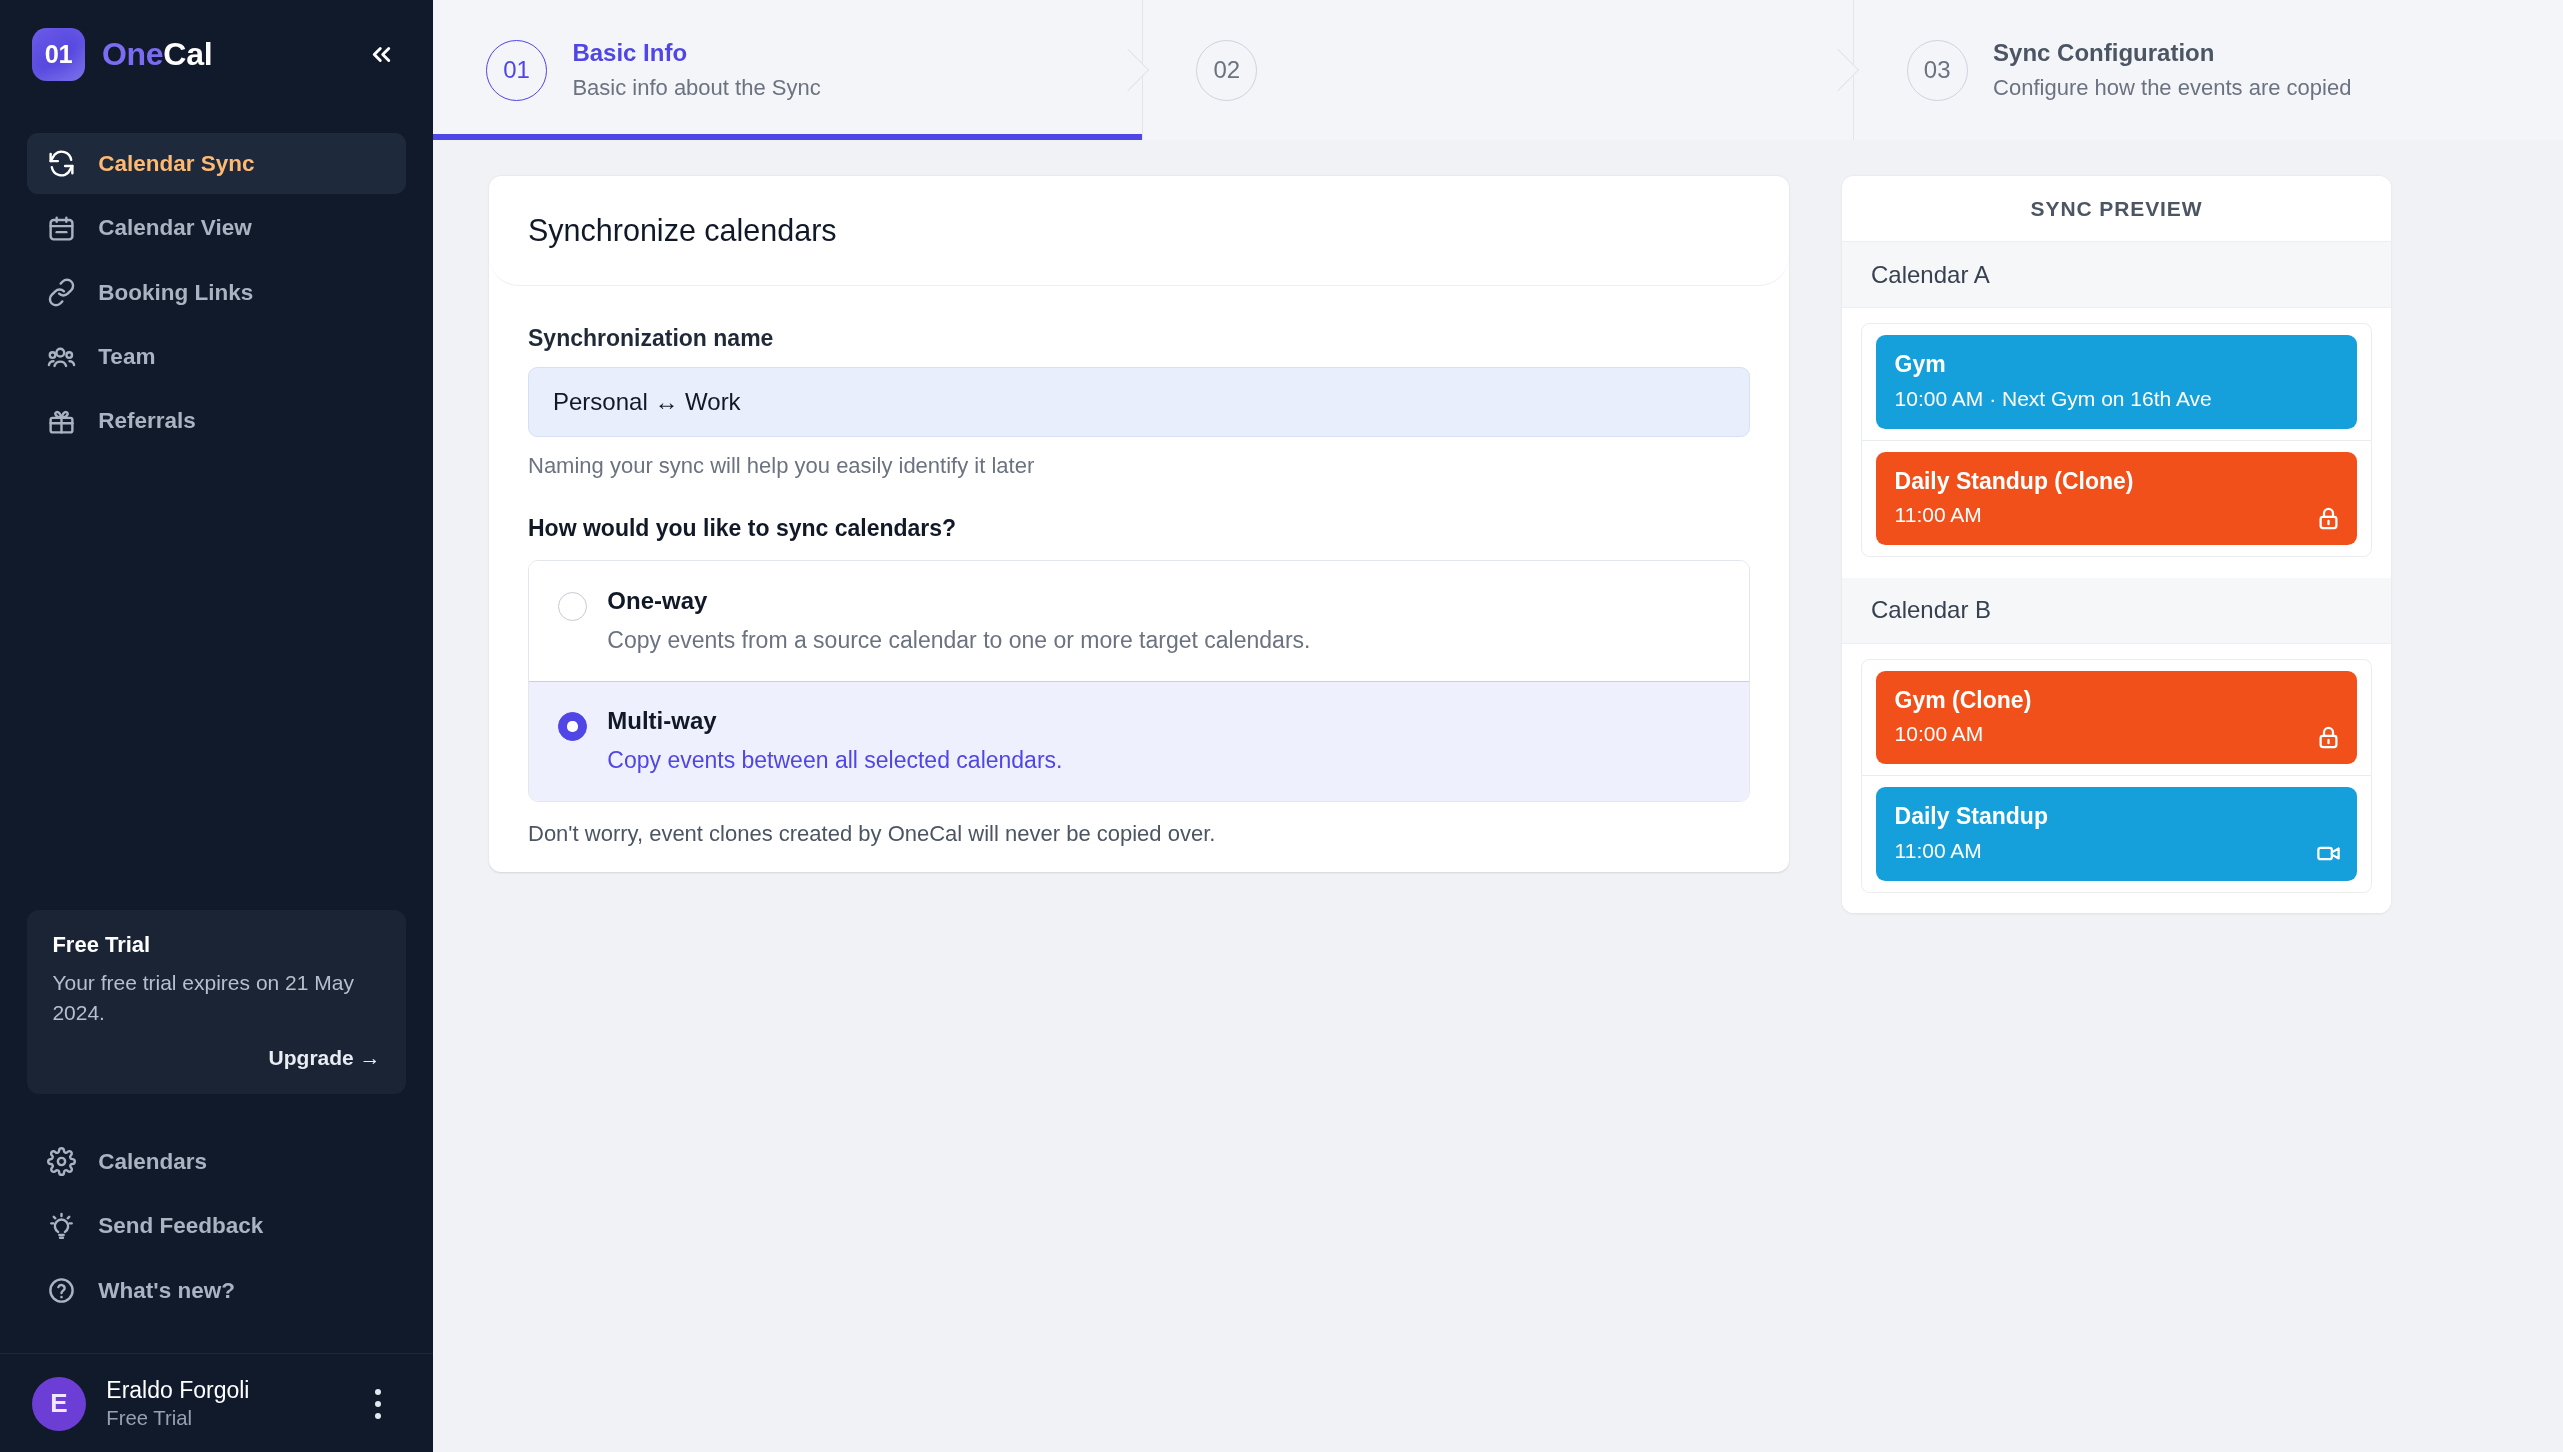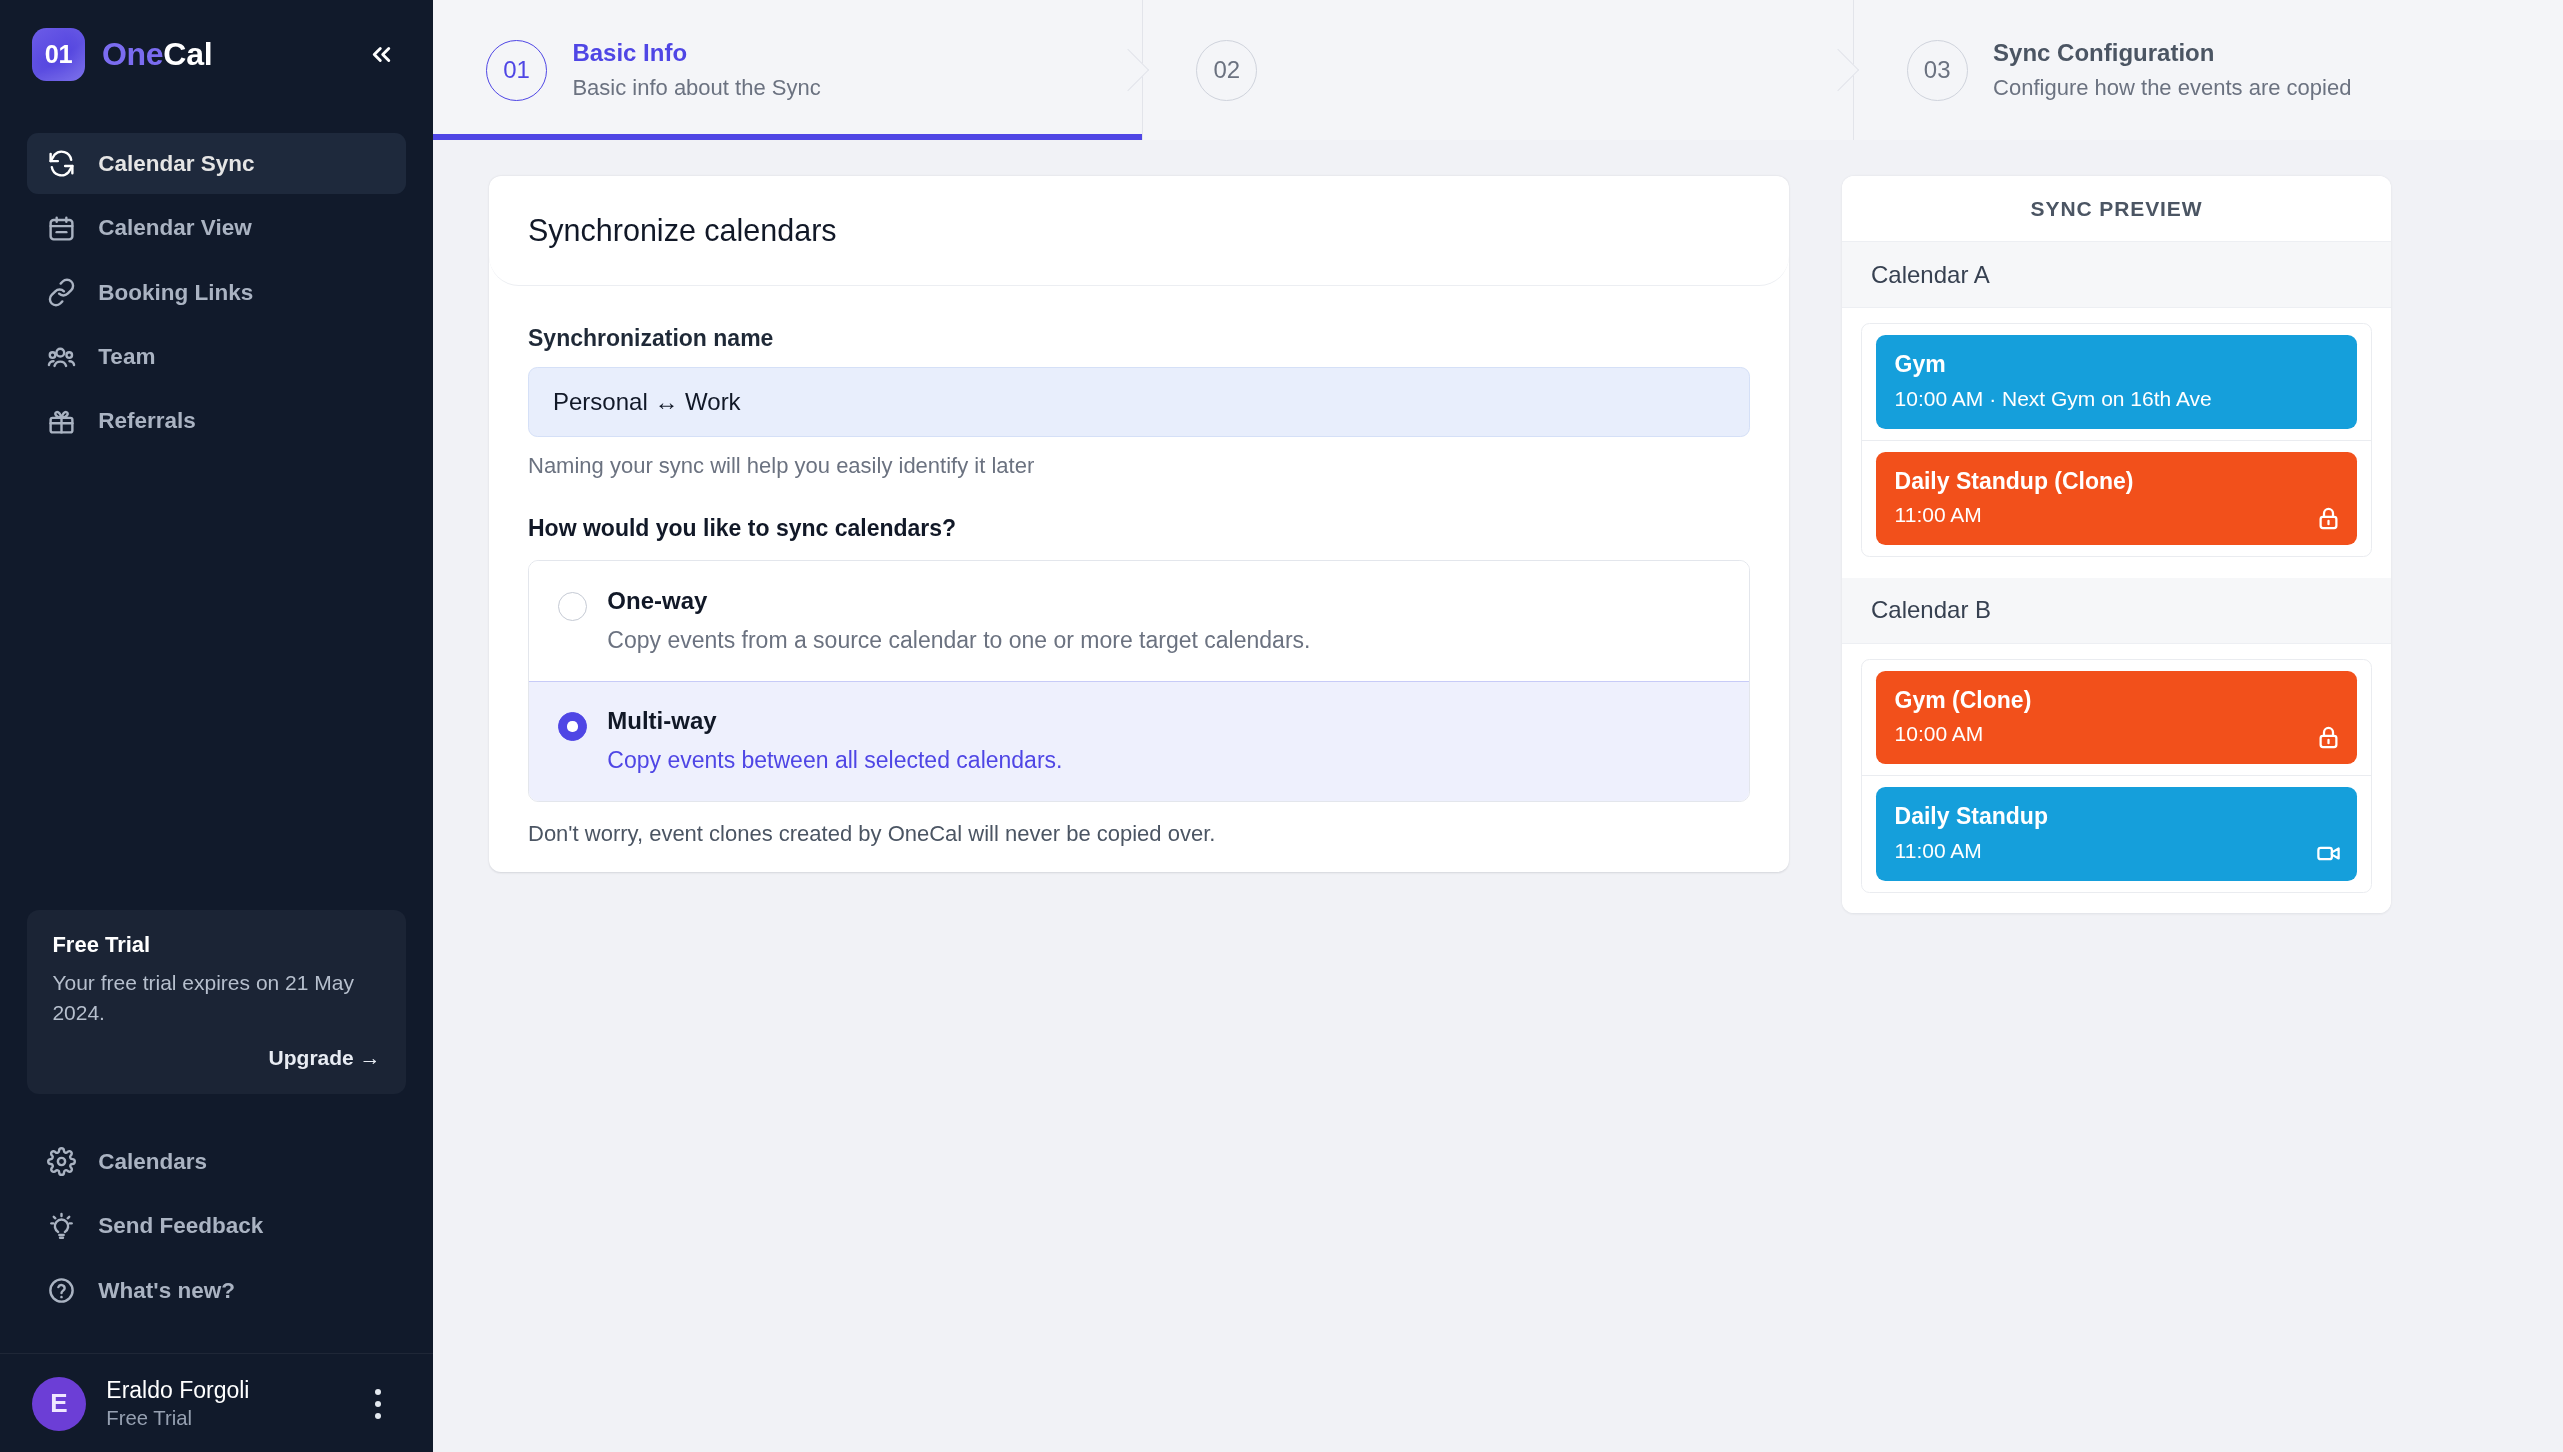--- a/index.html
+++ b/index.html
@@ -43,21 +43,21 @@
     border-radius: 8.5px;
   }
 
   .sb-nav { padding: 25.4px 27px 0 27px; display: flex; flex-direction: column; gap: 3.4px; }
   .nav-item {
     display: flex; align-items: center; gap: 22px;
     height: 61px; padding: 0 20.3px; border-radius: 11px;
     color: #aab3c2; font-size: 22.5px; font-weight: 600; cursor: pointer;
     white-space: nowrap;
   }
-  .nav-item.active { background: #1e293c; color: #e5e5e5; }
+  .nav-item.active { background: #1e293c; color: #fdba74; }
   .nav-item .ico { width: 29px; height: 29px; flex: none; display: flex; align-items: center; justify-content: center; }
   .nav-item .ico svg { width: 29px; height: 29px; stroke: currentColor; fill: none; stroke-width: 2; stroke-linecap: round; stroke-linejoin: round; }
   .nav-item.active .ico svg { stroke: #ffffff; }
 
   .sb-spacer { flex: 1 1 auto; }
 
   .trial-card {
     margin: 0 27px 0 27px; background: #1b2435;
     border-radius: 12px; padding: 22px 25.4px 24px 25.4px;
   }

